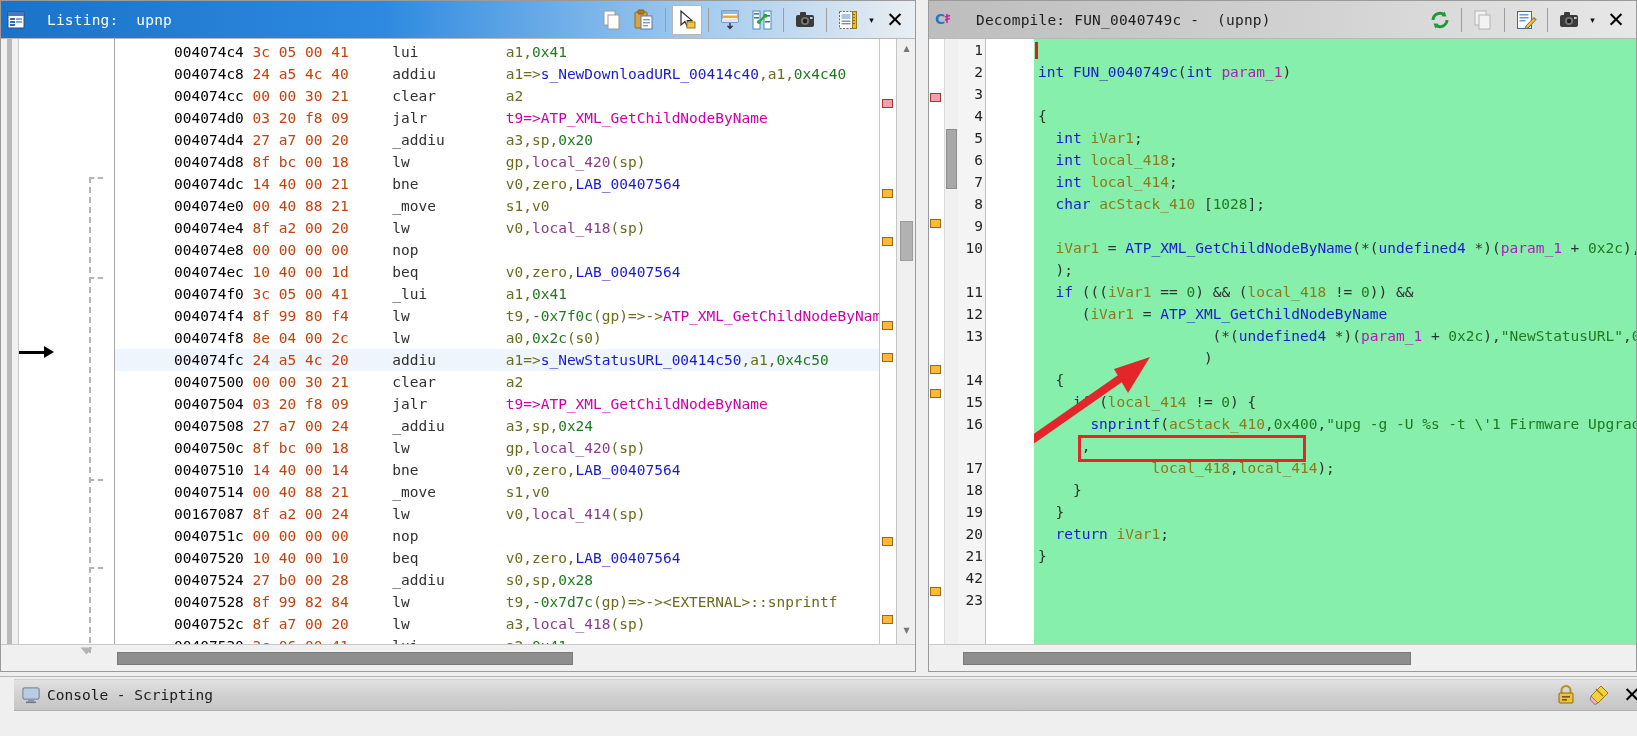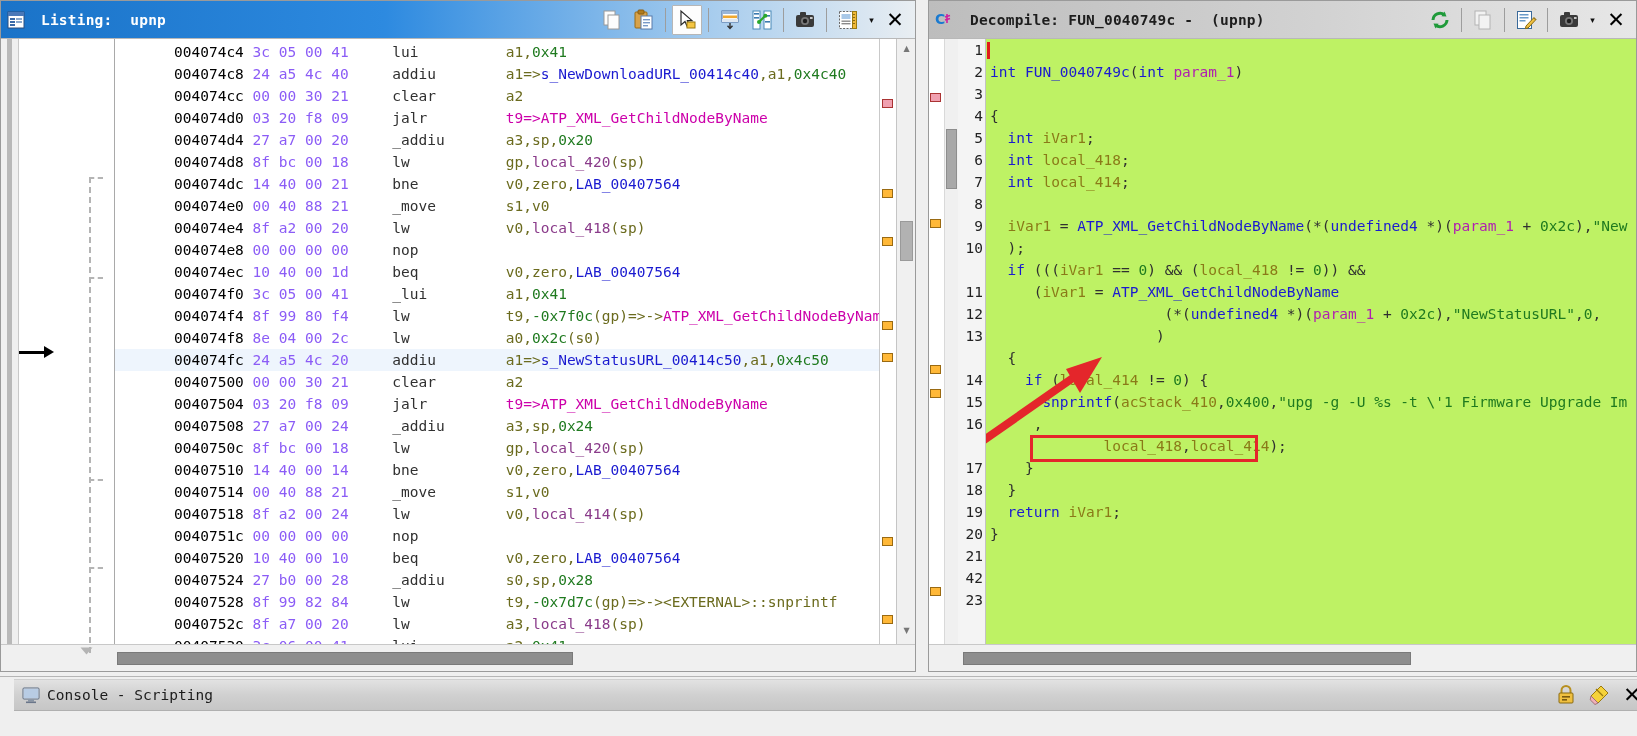--- a/index.html
+++ b/index.html
@@ -36,23 +36,22 @@
     background: linear-gradient(to right, #1a73c8 0%, #2d8ae0 42%, #a8cdee 78%, #e9eef2 100%);
   }
   .titlebar.inactive {
     background: linear-gradient(to right, #bdbdbd 0%, #d2d2d2 55%, #e7e7e7 100%);
   }
   .title-text {
     font-family: "DejaVu Sans Mono", monospace;
     font-size: 14.5px;
     color: #ffffff;
     white-space: pre;
-    margin-left: 16px;
+    margin-left: 22px;
     letter-spacing: .2px;
-    font-weight: bold;
   }
   .titlebar.inactive .title-text { color: #1d1d1d; }
 
   .tb-spacer { flex: 1 1 auto; }
 
   .tb-group {
     display: flex;
     align-items: center;
     height: 100%;
     gap: 2px;
@@ -182,21 +181,21 @@
   .asm-row {
     height: 22px;
     line-height: 22px;
     white-space: pre;
     font-family: "DejaVu Sans Mono", monospace;
     font-size: 14.5px;
     padding-left: 59px;
   }
   .asm-row.selected { background: #eef5fd; }
   .c-addr   { color: #000000; }
-  .c-bytes  { color: #8b5cf6; }
+  .c-bytes  { color: #c2410c; }
   .c-mnem   { color: #303030; }
   .c-reg    { color: #6b6b1e; }
   .c-num    { color: #1f7a1f; }
   .c-label  { color: #1a1ad0; }
   .c-extref { color: #cc00aa; text-align: center; }
   .c-local  { color: #8a3b8a; }
   .c-data   { color: #1a1ad0; }
 
   
   .marker-bar {
@@ -306,21 +305,22 @@
     padding-right: 2px;
     font-family: "DejaVu Sans Mono", monospace;
     font-size: 14.5px;
     color: #222;
   }
   .dec-code {
     flex: 1 1 auto;
     position: relative;
     overflow: hidden;
     min-width: 0;
-    background: #bef264;
+    background: #86efac;
+    margin-left: 48px;
   }
   .dec-row {
     height: 22px;
     line-height: 22px;
     white-space: pre;
     font-family: "DejaVu Sans Mono", monospace;
     font-size: 14.5px;
     padding-left: 4px;
   }
   .d-kw    { color: #1a1ad0; }
@@ -523,21 +523,21 @@
             <div class="asm-row"><span class="c-addr">004074f0 </span><span class="c-bytes">3c 05 00 41     </span><span class="c-mnem">_lui         </span><span class="c-reg">a1,</span><span class="c-num">0x41</span></div>
             <div class="asm-row"><span class="c-addr">004074f4 </span><span class="c-bytes">8f 99 80 f4     </span><span class="c-mnem">lw           </span><span class="c-reg">t9,</span><span class="c-num">-0x7f0c</span><span class="c-reg">(gp)=&gt;-&gt;</span><span class="c-extref">ATP_XML_GetChildNodeByName</span></div>
             <div class="asm-row"><span class="c-addr">004074f8 </span><span class="c-bytes">8e 04 00 2c     </span><span class="c-mnem">lw           </span><span class="c-reg">a0,</span><span class="c-num">0x2c</span><span class="c-reg">(s0)</span></div>
             <div class="asm-row selected"><span class="c-addr">004074fc </span><span class="c-bytes">24 a5 4c 20     </span><span class="c-mnem">addiu        </span><span class="c-reg">a1=&gt;</span><span class="c-data">s_NewStatusURL_00414c50</span><span class="c-reg">,a1,</span><span class="c-num">0x4c50</span></div>
             <div class="asm-row"><span class="c-addr">00407500 </span><span class="c-bytes">00 00 30 21     </span><span class="c-mnem">clear        </span><span class="c-reg">a2</span></div>
             <div class="asm-row"><span class="c-addr">00407504 </span><span class="c-bytes">03 20 f8 09     </span><span class="c-mnem">jalr         </span><span class="c-extref">t9=&gt;ATP_XML_GetChildNodeByName</span></div>
             <div class="asm-row"><span class="c-addr">00407508 </span><span class="c-bytes">27 a7 00 24     </span><span class="c-mnem">_addiu       </span><span class="c-reg">a3,sp,</span><span class="c-num">0x24</span></div>
             <div class="asm-row"><span class="c-addr">0040750c </span><span class="c-bytes">8f bc 00 18     </span><span class="c-mnem">lw           </span><span class="c-reg">gp,</span><span class="c-local">local_420</span><span class="c-reg">(sp)</span></div>
             <div class="asm-row"><span class="c-addr">00407510 </span><span class="c-bytes">14 40 00 14     </span><span class="c-mnem">bne          </span><span class="c-reg">v0,zero,</span><span class="c-label">LAB_00407564</span></div>
             <div class="asm-row"><span class="c-addr">00407514 </span><span class="c-bytes">00 40 88 21     </span><span class="c-mnem">_move        </span><span class="c-reg">s1,v0</span></div>
-            <div class="asm-row"><span class="c-addr">00407518 </span><span class="c-bytes">8f a2 00 24     </span><span class="c-mnem">lw           </span><span class="c-reg">v0,</span><span class="c-local">local_414</span><span class="c-reg">(sp)</span></div>
+            <div class="asm-row"><span class="c-addr">00167087 </span><span class="c-bytes">8f a2 00 24     </span><span class="c-mnem">lw           </span><span class="c-reg">v0,</span><span class="c-local">local_414</span><span class="c-reg">(sp)</span></div>
             <div class="asm-row"><span class="c-addr">0040751c </span><span class="c-bytes">00 00 00 00     </span><span class="c-mnem">nop          </span></div>
             <div class="asm-row"><span class="c-addr">00407520 </span><span class="c-bytes">10 40 00 10     </span><span class="c-mnem">beq          </span><span class="c-reg">v0,zero,</span><span class="c-label">LAB_00407564</span></div>
             <div class="asm-row"><span class="c-addr">00407524 </span><span class="c-bytes">27 b0 00 28     </span><span class="c-mnem">_addiu       </span><span class="c-reg">s0,sp,</span><span class="c-num">0x28</span></div>
             <div class="asm-row"><span class="c-addr">00407528 </span><span class="c-bytes">8f 99 82 84     </span><span class="c-mnem">lw           </span><span class="c-reg">t9,</span><span class="c-num">-0x7d7c</span><span class="c-reg">(gp)=&gt;-&gt;&lt;EXTERNAL&gt;::snprintf</span></div>
             <div class="asm-row"><span class="c-addr">0040752c </span><span class="c-bytes">8f a7 00 20     </span><span class="c-mnem">lw           </span><span class="c-reg">a3,</span><span class="c-local">local_418</span><span class="c-reg">(sp)</span></div>
             <div class="asm-row"><span class="c-addr">00407530 </span><span class="c-bytes">3c 06 00 41     </span><span class="c-mnem">lui          </span><span class="c-reg">a2,</span><span class="c-num">0x41</span></div>
           </div>
       </div>
 
       <div class="marker-bar">
@@ -677,20 +677,21 @@
       <div class="dec-code">
         <div class="caret-red"></div>
         <div id="dec-lines">
             <div class="dec-row">&nbsp;</div>
             <div class="dec-row"><span class="d-type">int</span><span class="d-plain"> </span><span class="d-fn">FUN_0040749c</span><span class="d-punct">(</span><span class="d-type">int</span><span class="d-plain"> </span><span class="d-param">param_1</span><span class="d-punct">)</span></div>
             <div class="dec-row">&nbsp;</div>
             <div class="dec-row"><span class="d-punct">{</span></div>
             <div class="dec-row"><span class="d-plain">  </span><span class="d-type">int</span><span class="d-plain"> </span><span class="d-var">iVar1</span><span class="d-punct">;</span></div>
             <div class="dec-row"><span class="d-plain">  </span><span class="d-type">int</span><span class="d-plain"> </span><span class="d-var">local_418</span><span class="d-punct">;</span></div>
             <div class="dec-row"><span class="d-plain">  </span><span class="d-type">int</span><span class="d-plain"> </span><span class="d-var">local_414</span><span class="d-punct">;</span></div>
+            <div class="dec-row"><span class="d-plain">  </span><span class="d-type">char</span><span class="d-plain"> </span><span class="d-var">acStack_410</span><span class="d-plain"> </span><span class="d-punct">[</span><span class="d-num">1028</span><span class="d-punct">];</span></div>
             <div class="dec-row">&nbsp;</div>
             <div class="dec-row"><span class="d-plain">  </span><span class="d-var">iVar1</span><span class="d-plain"> = </span><span class="d-fn">ATP_XML_GetChildNodeByName</span><span class="d-punct">(*(</span><span class="d-type">undefined4</span><span class="d-punct"> *)(</span><span class="d-param">param_1</span><span class="d-plain"> + </span><span class="d-num">0x2c</span><span class="d-punct">),</span><span class="d-str">"New</span></div>
             <div class="dec-row"><span class="d-plain">  </span><span class="d-punct">);</span></div>
             <div class="dec-row"><span class="d-plain">  </span><span class="d-kw">if</span><span class="d-plain"> </span><span class="d-punct">(((</span><span class="d-var">iVar1</span><span class="d-plain"> == </span><span class="d-num">0</span><span class="d-punct">) &amp;&amp; (</span><span class="d-var">local_418</span><span class="d-plain"> != </span><span class="d-num">0</span><span class="d-punct">)) &amp;&amp;</span></div>
             <div class="dec-row"><span class="d-plain">     </span><span class="d-punct">(</span><span class="d-var">iVar1</span><span class="d-plain"> = </span><span class="d-fn">ATP_XML_GetChildNodeByName</span></div>
             <div class="dec-row"><span class="d-plain">                    </span><span class="d-punct">(*(</span><span class="d-type">undefined4</span><span class="d-punct"> *)(</span><span class="d-param">param_1</span><span class="d-plain"> + </span><span class="d-num">0x2c</span><span class="d-punct">),</span><span class="d-str">"NewStatusURL"</span><span class="d-punct">,</span><span class="d-num">0</span><span class="d-punct">,</span></div>
             <div class="dec-row"><span class="d-plain">                   </span><span class="d-punct">)</span></div>
             <div class="dec-row"><span class="d-plain">  </span><span class="d-punct">{</span></div>
             <div class="dec-row"><span class="d-plain">    </span><span class="d-kw">if</span><span class="d-plain"> </span><span class="d-punct">(</span><span class="d-var">local_414</span><span class="d-plain"> != </span><span class="d-num">0</span><span class="d-punct">) {</span></div>
             <div class="dec-row"><span class="d-plain">      </span><span class="d-fn">snprintf</span><span class="d-punct">(</span><span class="d-var">acStack_410</span><span class="d-punct">,</span><span class="d-num">0x400</span><span class="d-punct">,</span><span class="d-str">"upg -g -U %s -t \'1 Firmware Upgrade Im</span></div>

